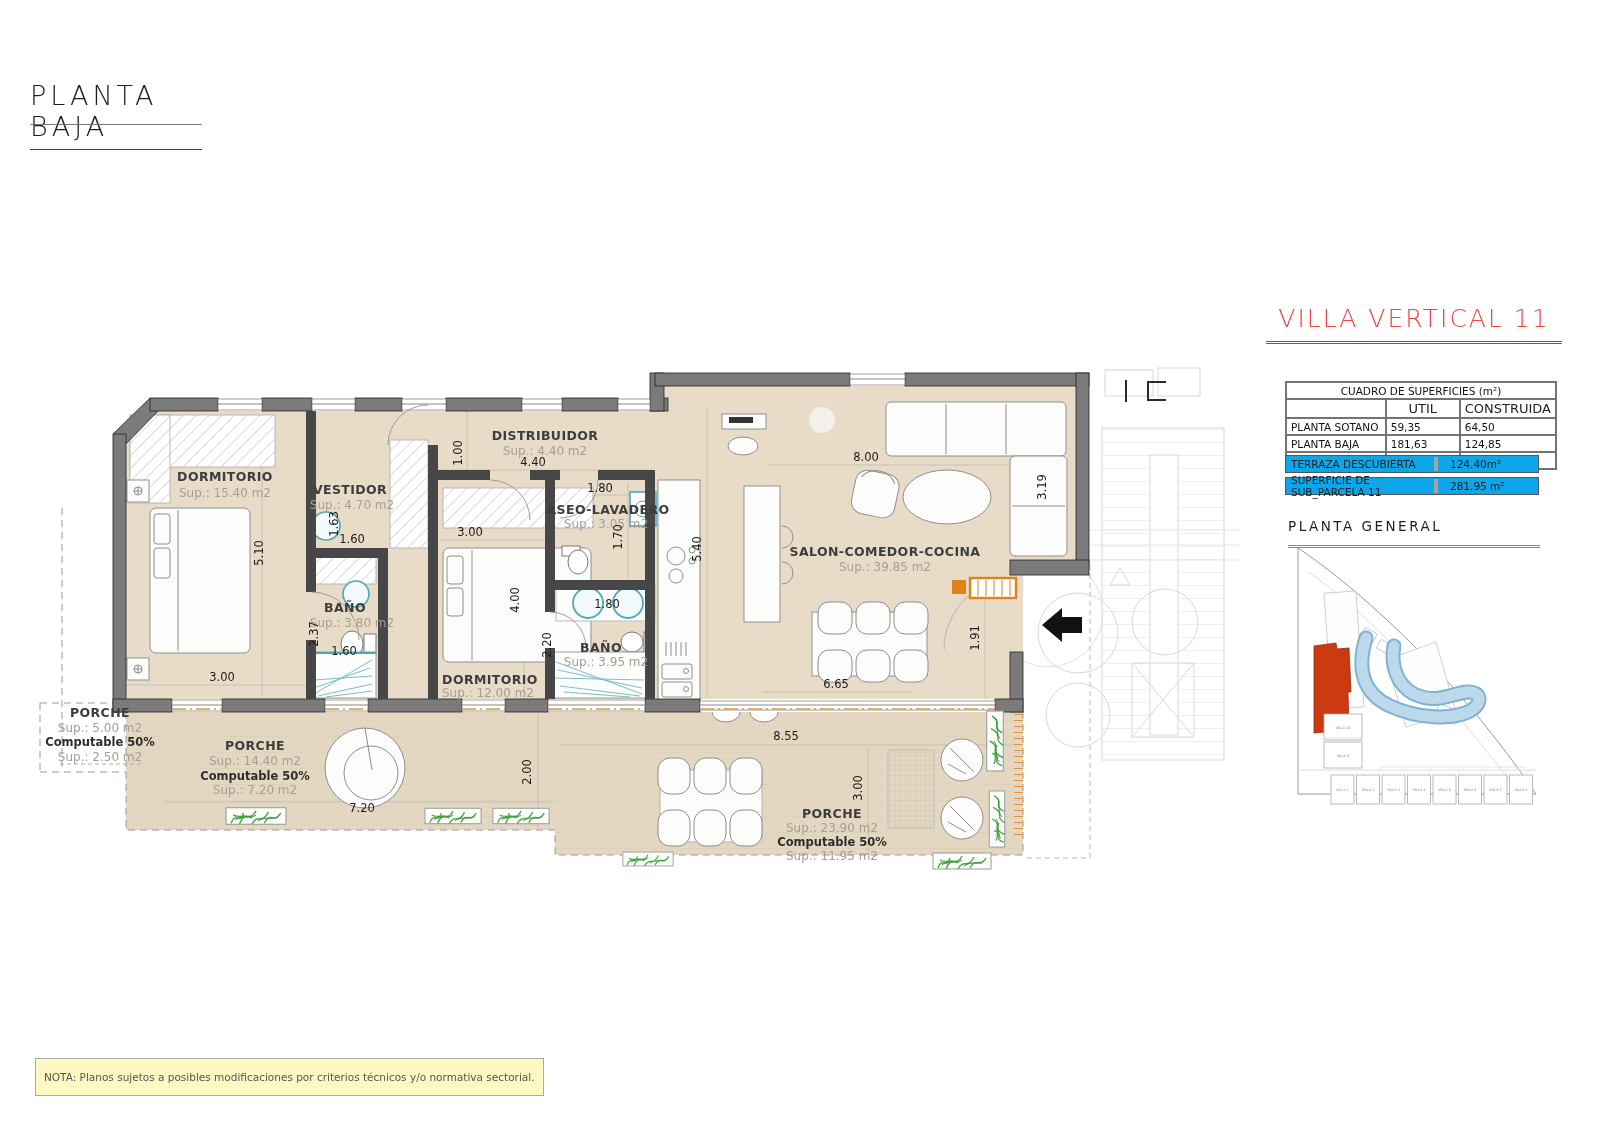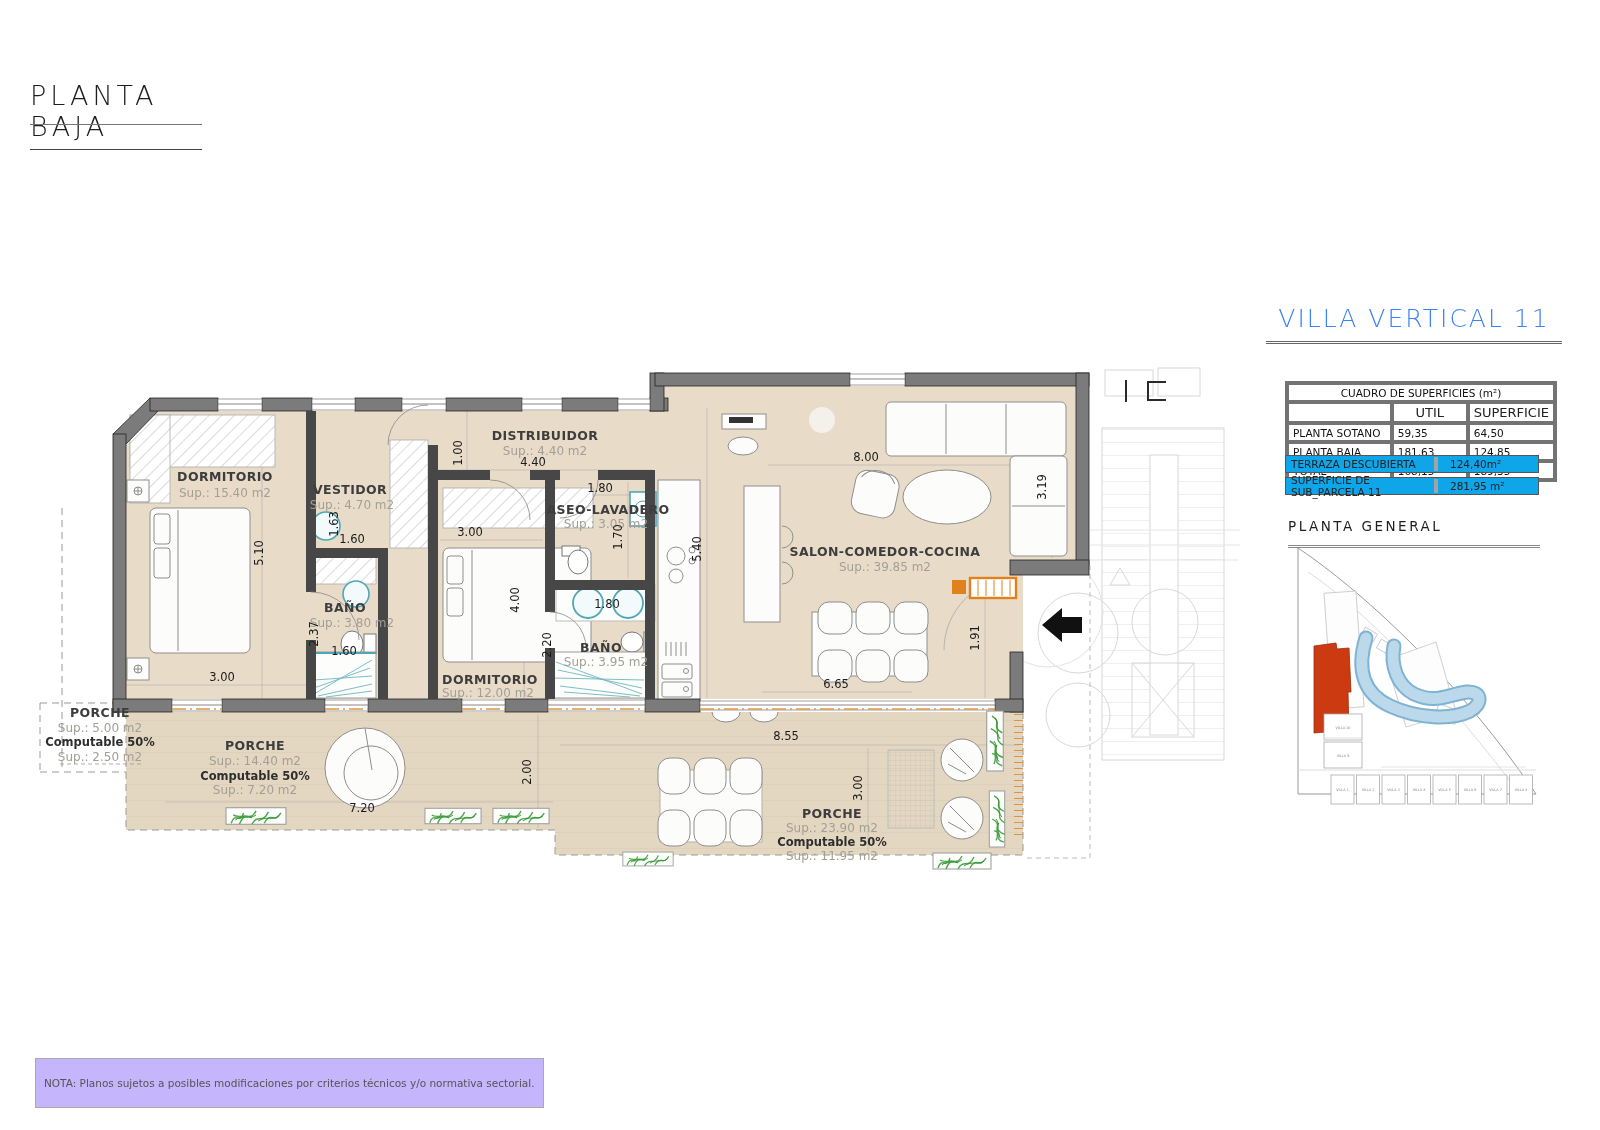--- a/index.html
+++ b/index.html
@@ -4,37 +4,37 @@
 <style>
   html,body{margin:0;padding:0}
   body{width:1600px;height:1130px;background:#fff;position:relative;overflow:hidden;
        font-family:"DejaVu Sans","Liberation Sans",sans-serif;color:#222}
   .abs{position:absolute}
   
   #plan-title{left:30px;top:80px;font-size:27px;font-weight:300;letter-spacing:4px;color:#1e1e1e;
               padding-bottom:7px;border-bottom:1px solid #444;width:172px}
   #plan-title-line2{left:30px;top:124px;width:172px;border-top:1px solid #777;height:0}
   #villa-title{left:1266px;top:304px;width:296px;text-align:center;font-size:25px;font-weight:300;
-               letter-spacing:2px;color:#3b82f6;padding-bottom:8px;border-bottom:3px double #666}
+               letter-spacing:2px;color:#ef4444;padding-bottom:8px;border-bottom:3px double #666}
   #pg-title{left:1288px;top:518px;width:252px;font-size:13.5px;font-weight:400;letter-spacing:2.5px;
             color:#1e1e1e;padding-bottom:11px;border-bottom:3px double #888}
   
   #sup-table{left:1285px;top:381px;width:272px;border-collapse:collapse;font-size:10.5px;color:#111}
-  #sup-table td{border:4px solid #737373;padding:1px 4px;height:13px}
+  #sup-table td{border:2px solid #737373;padding:1px 4px;height:13px}
   #sup-table .tt{text-align:center;font-size:10.5px}
   #sup-table .hd{text-align:center;font-size:13px;color:#222}
   #sup-table .num{text-align:left;width:64px}
   .bar{display:flex;border:1px solid #555;background:#0ea5e9;font-size:10.5px;align-items:center}
   .bar .lab{flex:1;padding:1px 5px}
   .bar .val{border-left:4px solid #a3a3a3;width:76px;text-align:left;padding:1px 12px}
   #terraza-bar{left:1285px;top:455px;width:252px;height:16px}
   #parcela-bar{left:1285px;top:477px;width:252px;height:16px}
   
   #note-box{left:35px;top:1058px;border:1px solid #aaa;color:#555;font-size:10.5px;
-            padding:18px 8px;background:#c4b5fd}
+            padding:12px 8px;background:#fef9c3}
   
   svg text{font-family:"DejaVu Sans","Liberation Sans",sans-serif}
   .rname{font-size:12.5px;font-weight:bold;fill:#3d3d3d;letter-spacing:.4px;text-anchor:middle}
   .rsup{font-size:12px;fill:#a39f96;text-anchor:middle}
   .rcomp{font-size:11.5px;font-weight:bold;fill:#2e2e2e;text-anchor:middle}
   .dim{font-size:11.5px;fill:#1b1b1b;text-anchor:middle}
   .vlabel{font-size:3.4px;fill:#888;text-anchor:middle}
 </style>
 </head>
 <body>
@@ -45,21 +45,21 @@
 <div class="abs" id="villa-title">VILLA VERTICAL 11</div>
 
 <table class="abs" id="sup-table">
   <tbody>
       <tr>
         <td colspan="3" class="tt">CUADRO DE SUPERFICIES (m²)</td>
       </tr>
   <tr>
     <td></td>
     <td class="hd">UTIL</td>
-    <td class="hd">SUPERFICIE</td>
+    <td class="hd">CONSTRUIDA</td>
   </tr>
   <tr>
     <td>PLANTA SOTANO</td>
     <td class="num">59,35</td>
     <td class="num">64,50</td>
   </tr>
   <tr>
     <td>PLANTA BAJA</td>
     <td class="num">181,63</td>
     <td class="num">124,85</td>

